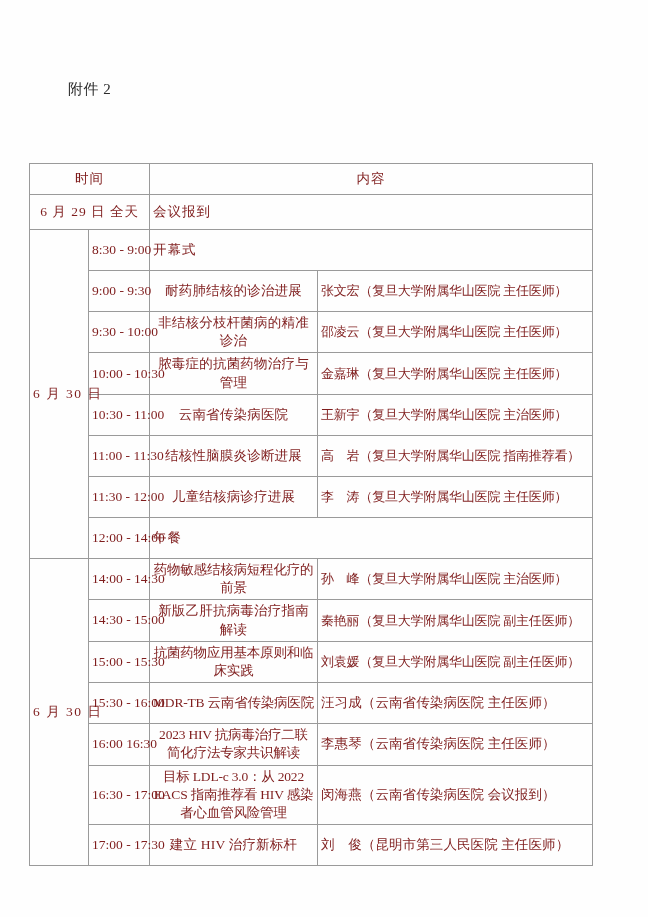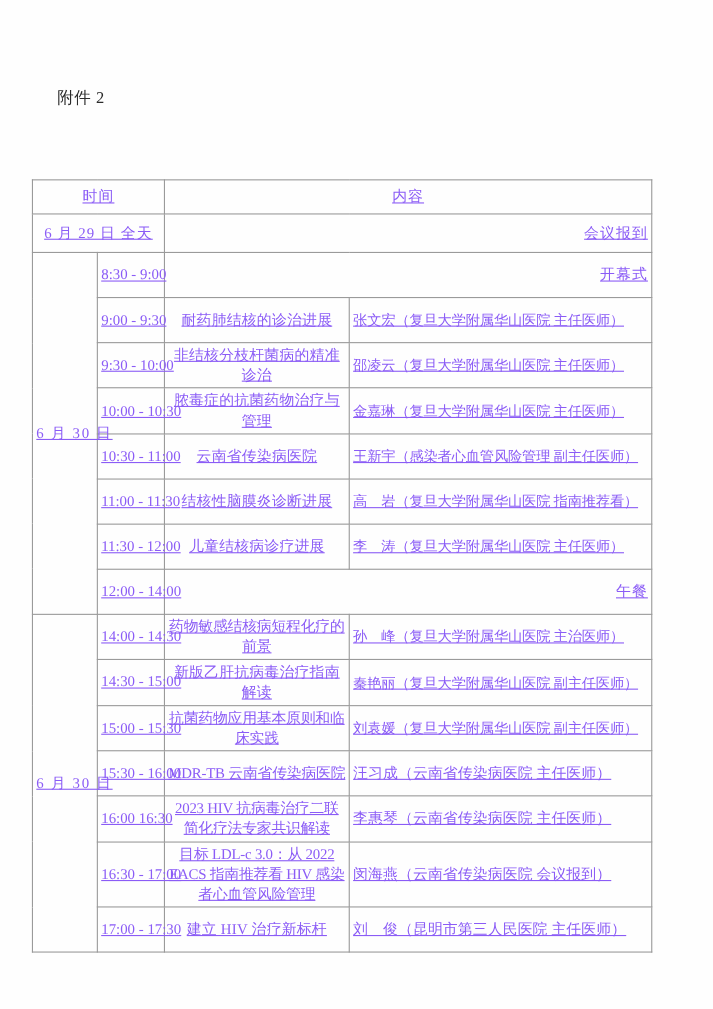--- a/index.html
+++ b/index.html
@@ -18,21 +18,21 @@
   }
 
   .page {
     position: absolute;
     inset: 0;
     background: #fefefe;
   }
 
   .attachment-label {
     position: absolute;
-    left: 52px;
+    left: 68px;
     top: 80px;
     font-size: 15px;
     letter-spacing: 0.5px;
     color: #2b2b2b;
     white-space: nowrap;
   }
 
   .doc-title {
     position: absolute;
     left: 0;
@@ -46,22 +46,21 @@
     padding-left: 24px;
   }
 
   .schedule-table {
     position: absolute;
     left: 29px;
     top: 163px;
     width: 543px;
     border-collapse: collapse;
     table-layout: fixed;
-    color: #8b5cf6;
-    text-decoration: underline;
+    color: #7f1d1d;
   }
   .schedule-table td,
   .schedule-table th {
     border: 1px solid #9a9a9a;
     padding: 2px 3px;
     vertical-align: middle;
     font-weight: normal;
     font-size: 13.5px;
     line-height: 1.35;
   }
@@ -108,21 +107,21 @@
   .cell-topic.tight { letter-spacing: -0.2px; }
   .cell-speaker {
     text-align: left;
     font-size: 13.5px;
     letter-spacing: 0.1px;
     white-space: nowrap;
     padding-left: 5px;
   }
   .cell-speaker.shrink { font-size: 13px; letter-spacing: -0.2px; }
   .cell-wide {
-    text-align: right;
+    text-align: left;
     font-size: 14px;
     letter-spacing: 1px;
   }
 </style>
 </head>
 <body>
 
 <div class="page">
 
   <div class="attachment-label">附件 2</div>
@@ -160,21 +159,21 @@
           <td class="cell-speaker shrink">邵凌云（复旦大学附属华山医院  主任医师）</td>
         </tr>
         <tr>
           <td class="cell-time">10:00 - 10:30</td>
           <td class="cell-topic">脓毒症的抗菌药物治疗与管理</td>
           <td class="cell-speaker shrink">金嘉琳（复旦大学附属华山医院  主任医师）</td>
         </tr>
         <tr>
           <td class="cell-time">10:30 - 11:00</td>
           <td class="cell-topic">云南省传染病医院</td>
-          <td class="cell-speaker shrink">王新宇（感染者心血管风险管理  副主任医师）</td>
+          <td class="cell-speaker shrink">王新宇（复旦大学附属华山医院  主治医师）</td>
         </tr>
         <tr>
           <td class="cell-time">11:00 - 11:30</td>
           <td class="cell-topic">结核性脑膜炎诊断进展</td>
           <td class="cell-speaker shrink">高　岩（复旦大学附属华山医院  指南推荐看）</td>
         </tr>
         <tr>
           <td class="cell-time">11:30 - 12:00</td>
           <td class="cell-topic">儿童结核病诊疗进展</td>
           <td class="cell-speaker shrink">李　涛（复旦大学附属华山医院  主任医师）</td>

